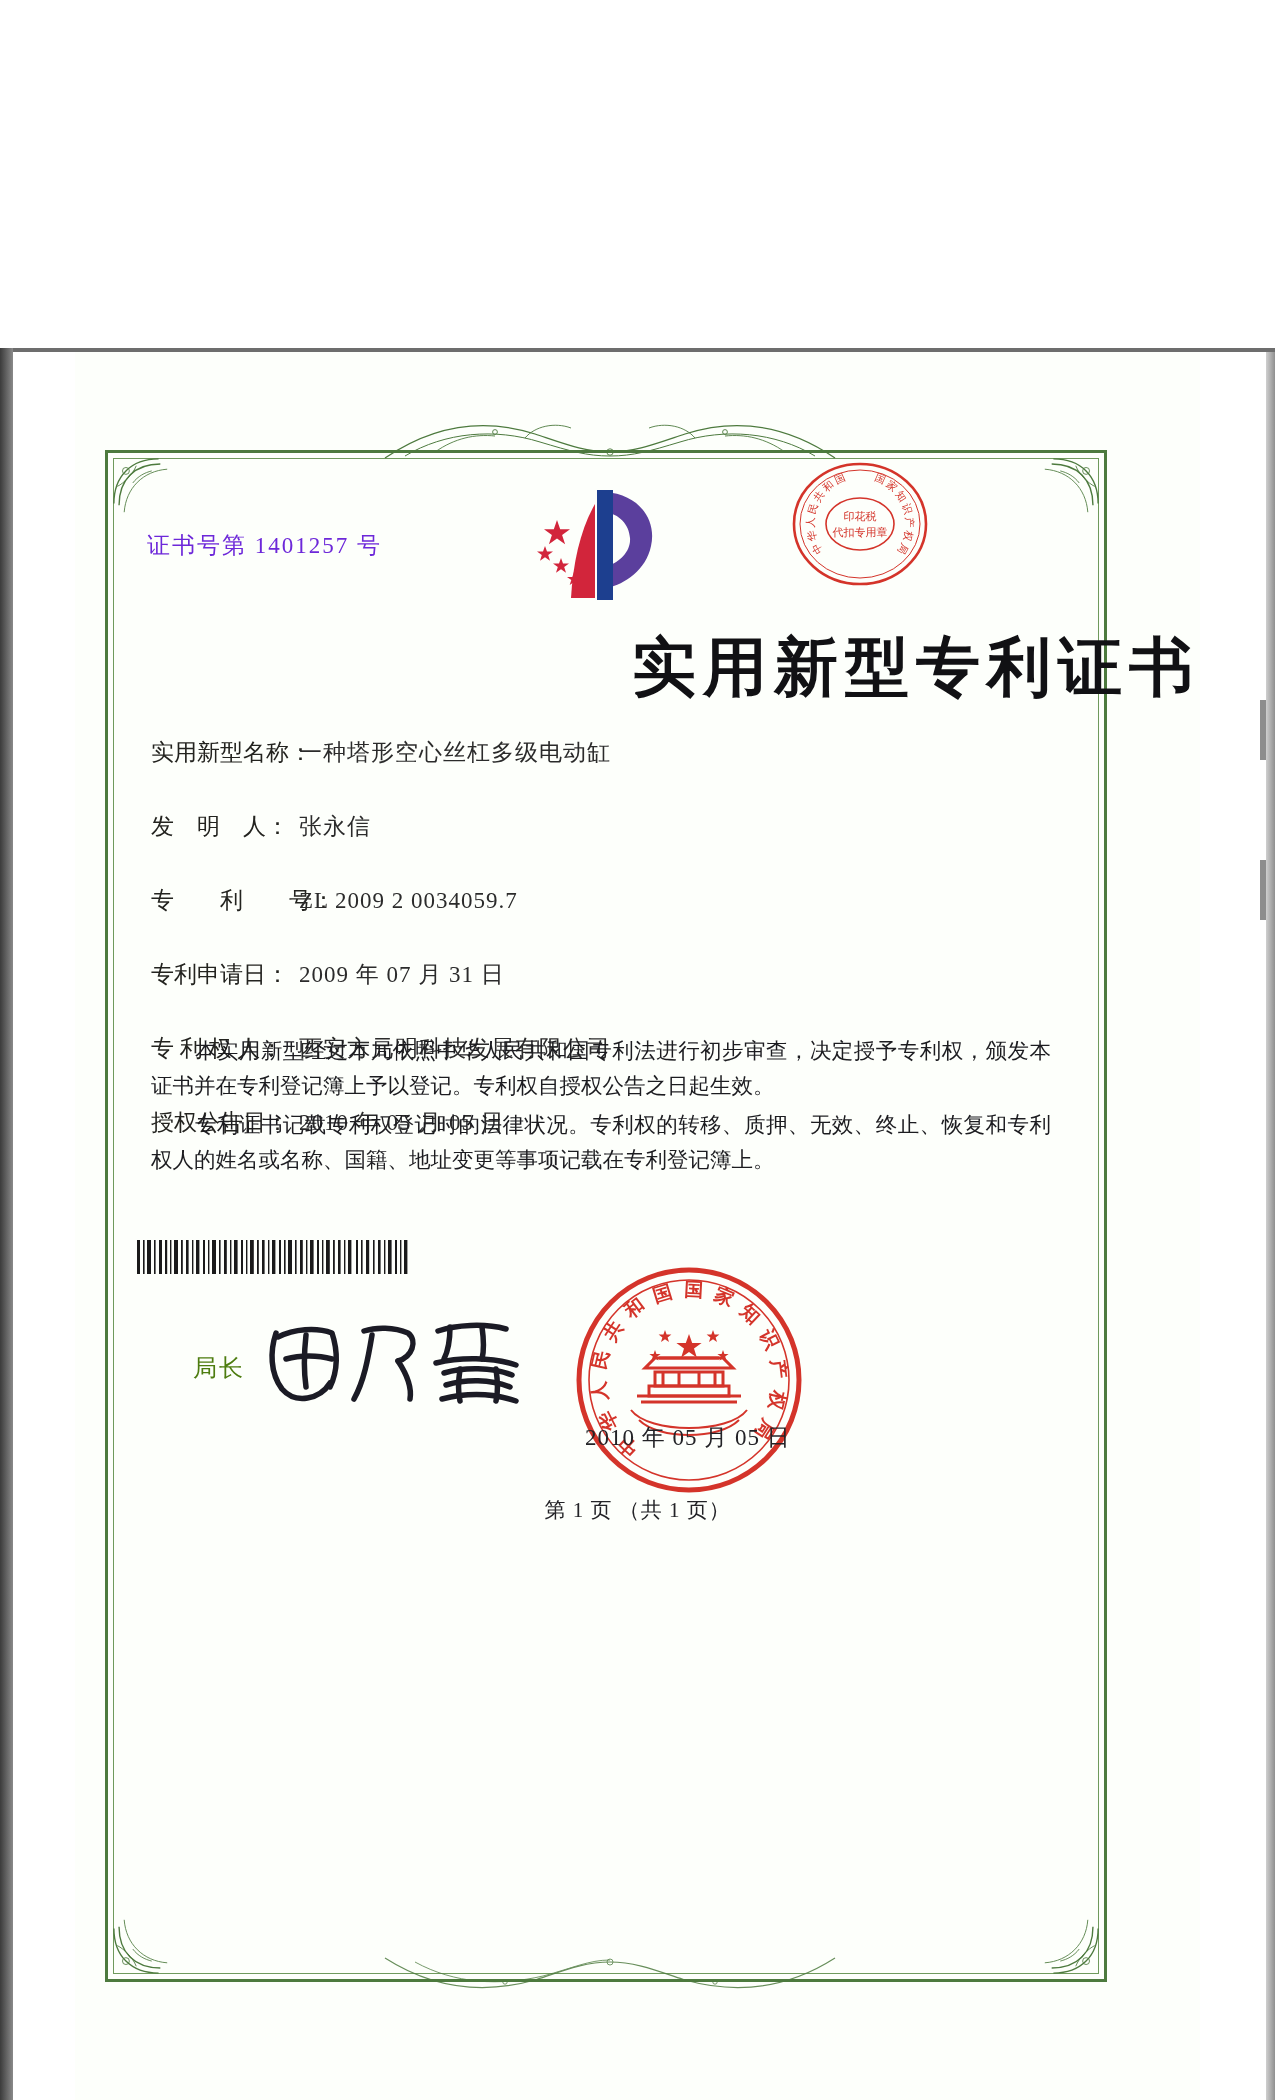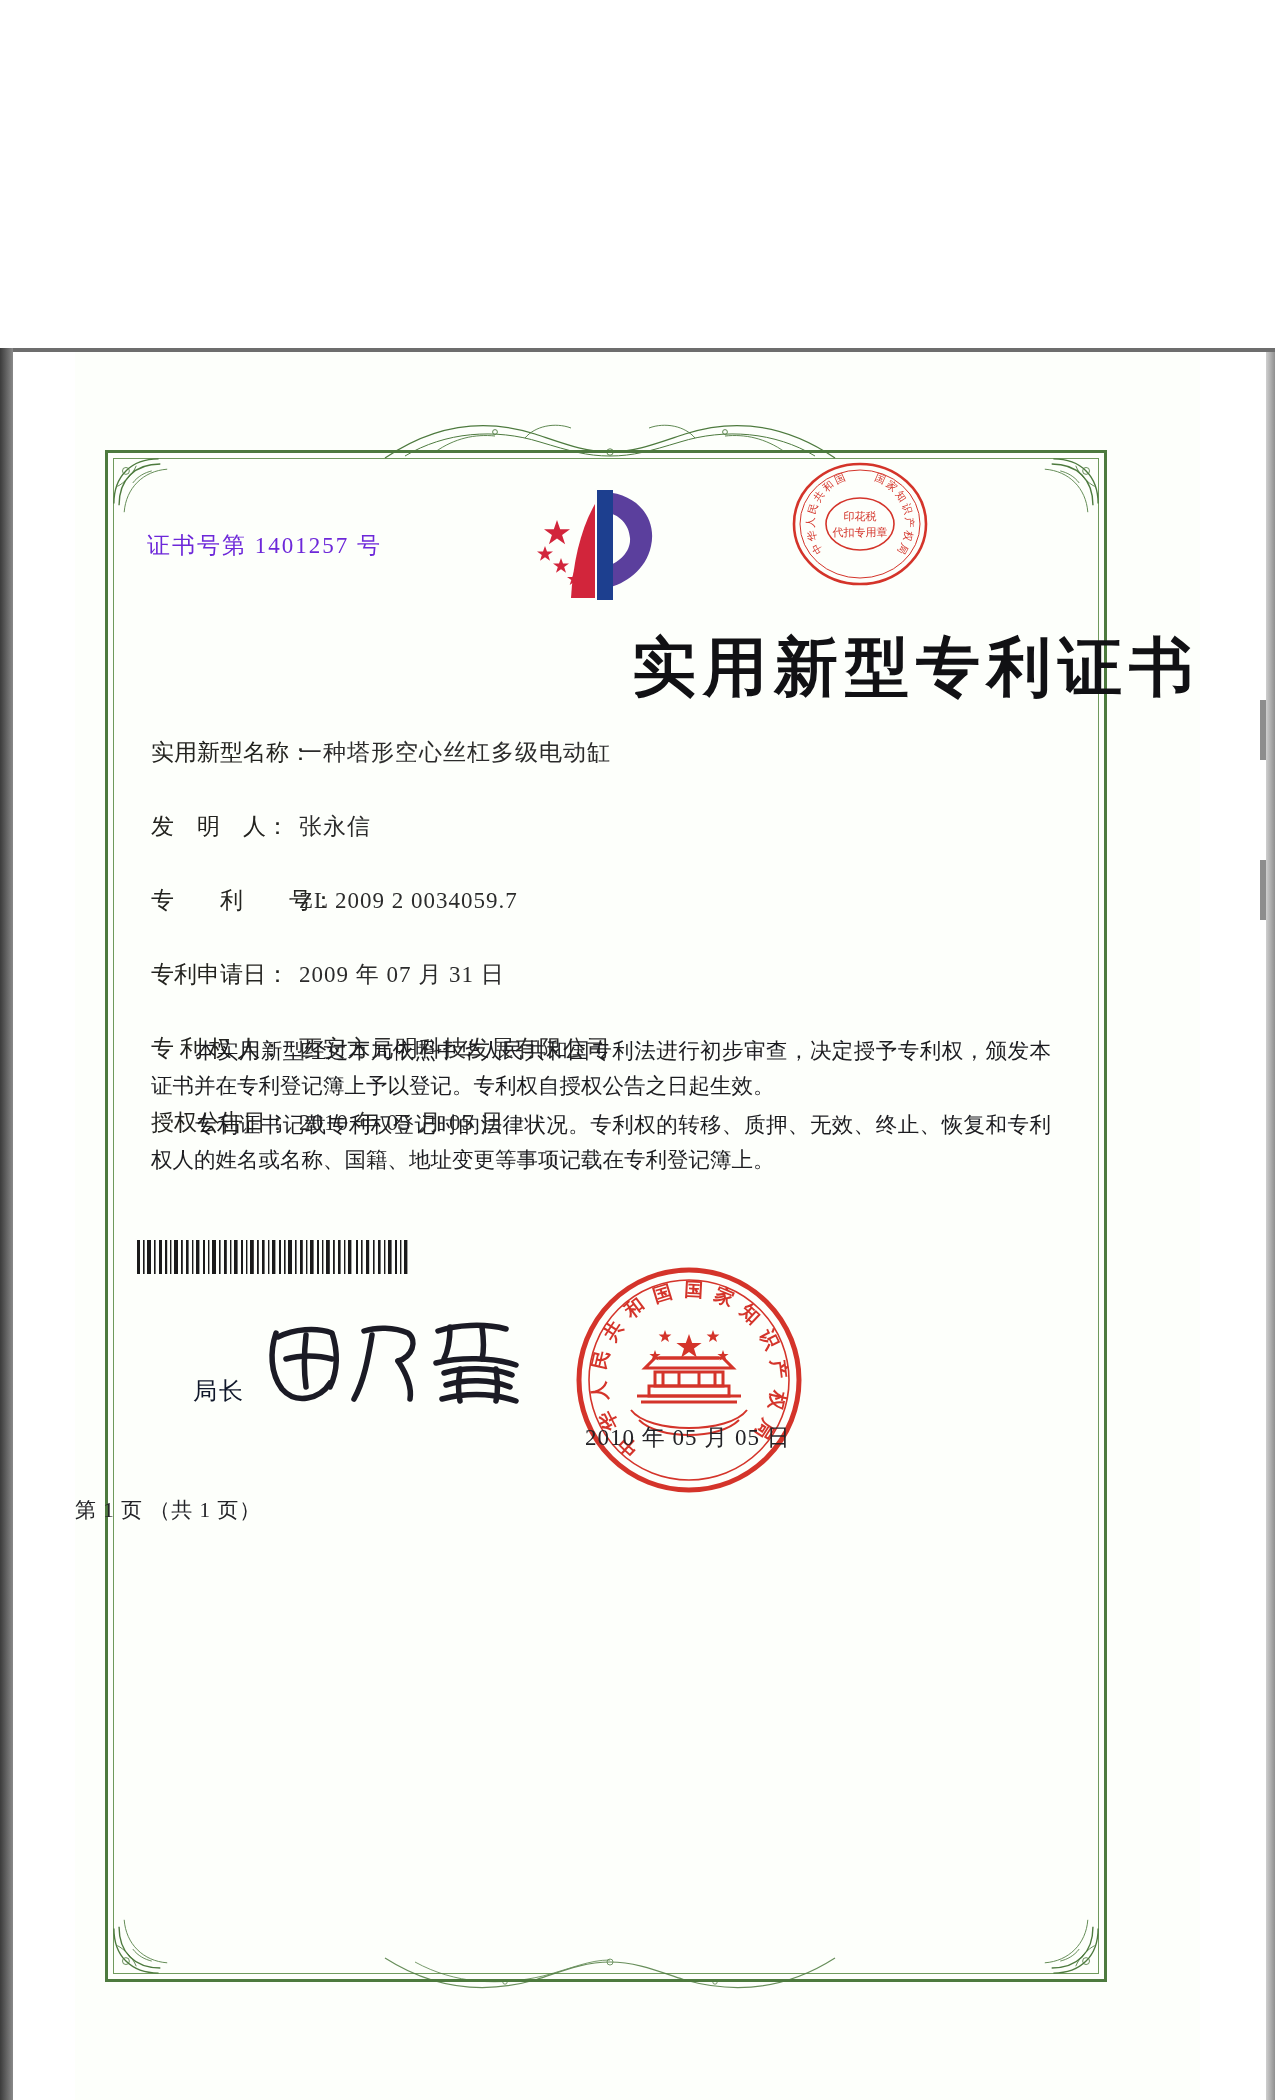--- a/index.html
+++ b/index.html
@@ -188,23 +188,22 @@
     height: 34px;
   }
   .barcode svg { width: 100%; height: 100%; }
 
   
   .sig-label {
     position: absolute;
     left: 118px;
     top: 1000px;
     font-size: 24px;
-    color: #0f172a;
+    color: #4d7c0f;
     letter-spacing: 2px;
-    margin-top: 23px;
   }
   .signature {
     position: absolute;
     left: 185px;
     top: 955px;
     width: 290px;
     height: 105px;
   }
   .signature svg { width: 100%; height: 100%; }
 
@@ -225,21 +224,21 @@
     font-size: 23px;
     letter-spacing: 1px;
     color: #232327;
     white-space: nowrap;
   }
 
   .page-footer {
     position: absolute;
     left: 0; right: 0;
     top: 1144px;
-    text-align: left;
+    text-align: center;
     font-size: 21px;
     color: #232327;
     letter-spacing: 1px;
   }
 </style>
 </head>
 <body>
 
 <div id="scan-page">
 

